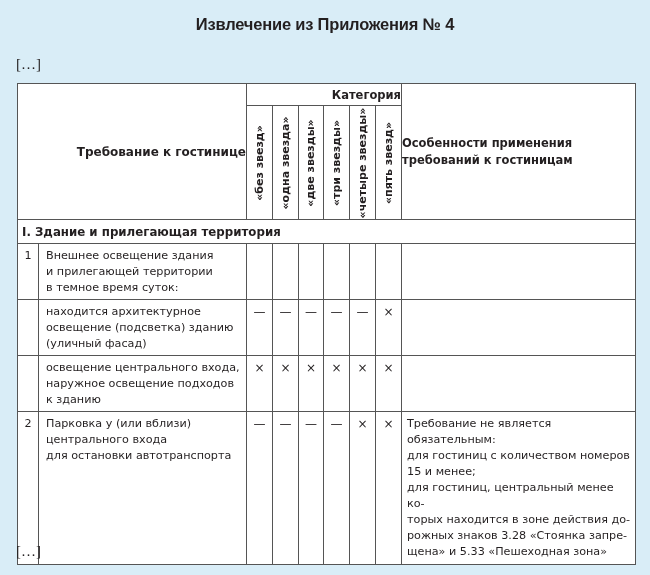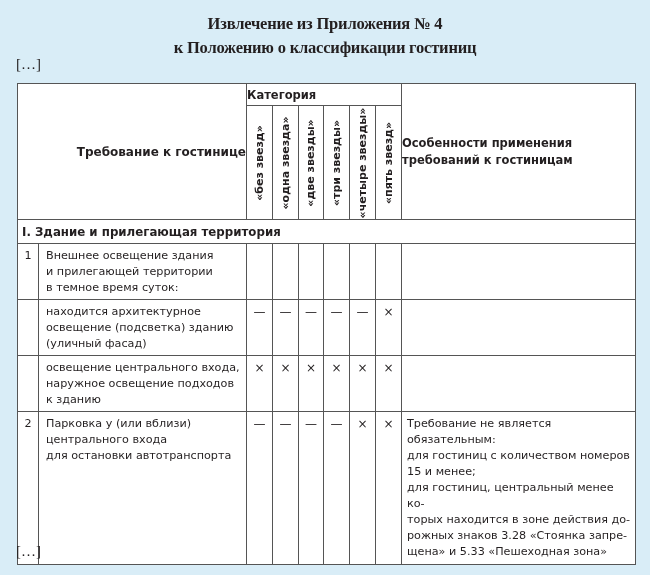--- a/index.html
+++ b/index.html
@@ -3,56 +3,55 @@
 <meta charset="utf-8">
 <style>
   html, body { margin:0; padding:0; }
   body {
     width:650px; height:575px; background:#d9edf7; position:relative; overflow:hidden;
     font-family:"Liberation Sans", sans-serif; color:#231f20;
   }
   .title {
     position:absolute; left:0; right:0; top:12px; text-align:center;
     font-weight:bold; font-size:16.5px; line-height:24px; color:#231f20;
-    font-family:Liberation Serif, serif; letter-spacing:-0.2px;
+    font-family:Liberation Sans, sans-serif; letter-spacing:-0.2px;
   }
   .ellipsis {
     position:absolute; left:16px; font-family:"Liberation Serif", serif; font-size:15px; color:#231f20;
   }
   .ell-top { top:56px; }
   .ell-bot { top:543px; }
   table.main {
     position:absolute; left:17px; top:83px; width:618px;
     border-collapse:collapse; background:#fff; table-layout:fixed;
     font-family:"DejaVu Sans", sans-serif; font-size:11.2px; line-height:16px; color:#231f20;
   }
   table.main td {
     border:1px solid #555; padding:0; vertical-align:top;
   }
   .hdr-req { text-align:right; vertical-align:middle !important; font-weight:bold; font-size:12px; }
-  .hdr-cat { text-align:left; height:21px; vertical-align:middle !important; font-weight:bold; font-size:11.5px;margin-left:18px; }
+  .hdr-cat { text-align:right; height:21px; vertical-align:middle !important; font-weight:bold; font-size:11.5px;margin-left:18px; }
   .hdr-notes { text-align:left; vertical-align:middle !important; font-weight:bold; font-size:11.5px; line-height:17px; }
   .vert { height:113px; position:relative; }
   .vert span {
     position:absolute; left:50%; top:50%;
     transform:translate(-50%,-50%) rotate(-90deg);
     white-space:nowrap; font-weight:bold; font-size:11px;
   }
   .section { font-weight:bold; font-size:11.8px; padding:4px 4px 3px 4px !important; height:15px; }
   .num { text-align:center; padding-top:4px !important; }
   .req { padding:4px 4px 3px 7px !important; }
   .mark { text-align:center; padding-top:4px !important; font-size:12px; }
   .note { padding:4px 4px 4px 5px !important; font-size:11.2px; line-height:16px;margin-left:32px; }
 </style>
 </head>
 <body>
 
 <div class="title">
   <div>Извлечение из Приложения № 4</div>
-  <div>к Положению о классификации гостиниц</div>
 </div>
 <div class="ellipsis ell-top">[…]</div>
 
 <table class="main">
   <colgroup>
     <col style="width:21px">
       <col style="width:208px">
     <col style="width:26px">
       <col style="width:26px">
       <col style="width:25px">

